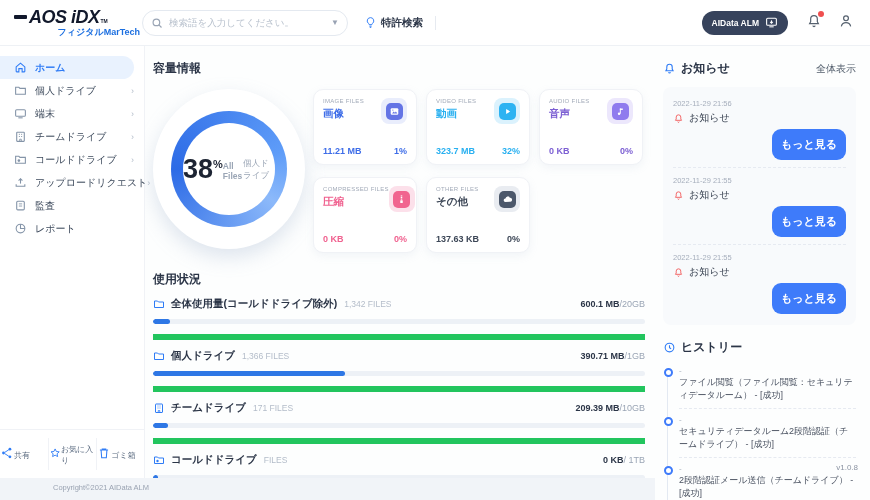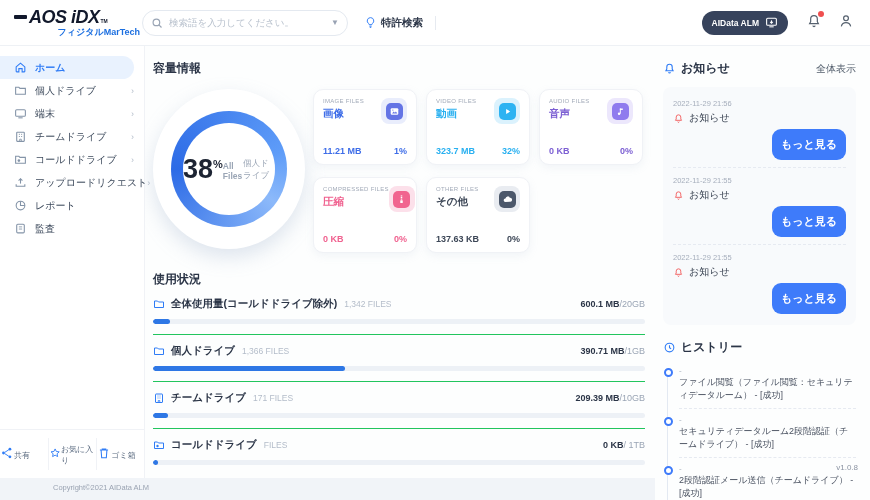--- a/index.html
+++ b/index.html
@@ -76,21 +76,21 @@
   .c-doc { color:#f5a623; } .bg-doc { background:#fdf3da; }
   .c-img { color:#3e6de8; } .bg-img { background:#e9edfc; }
   .c-vid { color:#29b0f0; } .bg-vid { background:#dbf2fd; }
   .c-aud { color:#7c5fd3; } .bg-aud { background:#ece7fc; }
   .c-zip { color:#f0618f; } .bg-zip { background:#fce0ea; }
   .c-oth { color:#3d4757; } .bg-oth { background:#e9ecf1; }
   .inner-sq { width:17px; height:17px; border-radius:5px; display:flex; align-items:center; justify-content:center; }
   .inner-sq svg { width:13px; height:13px; }
 
   .usage { margin-top:18px; }
-  .u-row { padding:9px 0 10px; border-bottom:1px solid #22c55e; }
+  .u-row { padding:9px 0 10px; border-bottom:6px solid #22c55e; }
   .u-row:last-child { border-bottom:0; }
   .u-head { display:flex; align-items:center; }
   .u-head svg { width:12px; height:12px; color:#2f7cf6; flex:0 0 auto; }
   .u-label { font-size:10.5px; font-weight:bold; color:#2b3547; margin-left:6px; white-space:nowrap; }
   .u-files { font-size:8.5px; color:#b3bcc9; margin-left:7px; }
   .u-val { margin-left:auto; font-size:9px; font-weight:bold; color:#2b3547; white-space:nowrap; }
   .u-quota { font-weight:normal; color:#9aa5b5; }
   .u-track { margin-top:8px; height:5px; background:#edf1f6; border-radius:3px; overflow:hidden; }
   .u-fill { height:100%; background:#2e77e5; border-radius:3px; }
 
@@ -220,32 +220,32 @@
       <svg viewBox="0 0 24 24">
           <path d="M4 15v4h16v-4" fill="none" stroke="currentColor" stroke-width="2"></path>
           <line x1="12" y1="5" x2="12" y2="14" stroke="currentColor" stroke-width="2"></line>
           <path d="M8.5 8.5 12 5l3.5 3.5" fill="none" stroke="currentColor" stroke-width="2"></path>
         </svg>
       <span class="lbl">アップロードリクエスト</span>
       <span class="chev">›</span>
     </div>
     <div class="side-item">
       <svg viewBox="0 0 24 24">
+          <rect x="5" y="4" width="14" height="16" rx="2" fill="none" stroke="currentColor" stroke-width="2"></rect>
+          <path d="M9 9h6M9 13h6" fill="none" stroke="currentColor" stroke-width="1.6"></path>
+        </svg>
+      <span class="lbl">監査</span>
+      <span class="chev"></span>
+    </div>
+    <div class="side-item">
+      <svg viewBox="0 0 24 24">
           <circle cx="12" cy="12" r="8" fill="none" stroke="currentColor" stroke-width="2"></circle>
           <path d="M12 4v8h8" fill="none" stroke="currentColor" stroke-width="2"></path>
         </svg>
       <span class="lbl">レポート</span>
-      <span class="chev"></span>
-    </div>
-    <div class="side-item">
-      <svg viewBox="0 0 24 24">
-          <rect x="5" y="4" width="14" height="16" rx="2" fill="none" stroke="currentColor" stroke-width="2"></rect>
-          <path d="M9 9h6M9 13h6" fill="none" stroke="currentColor" stroke-width="1.6"></path>
-        </svg>
-      <span class="lbl">監査</span>
       <span class="chev"></span>
     </div>
 
     <div class="side-actions">
       <div class="side-action">
         <svg viewBox="0 0 24 24">
             <circle cx="6" cy="12" r="2.4" fill="currentColor"></circle>
             <circle cx="17" cy="5.5" r="2.4" fill="currentColor"></circle>
             <circle cx="17" cy="18.5" r="2.4" fill="currentColor"></circle>
             <path d="M8 11 15 6.5M8 13l7 4.5" fill="none" stroke="currentColor" stroke-width="1.6"></path>

